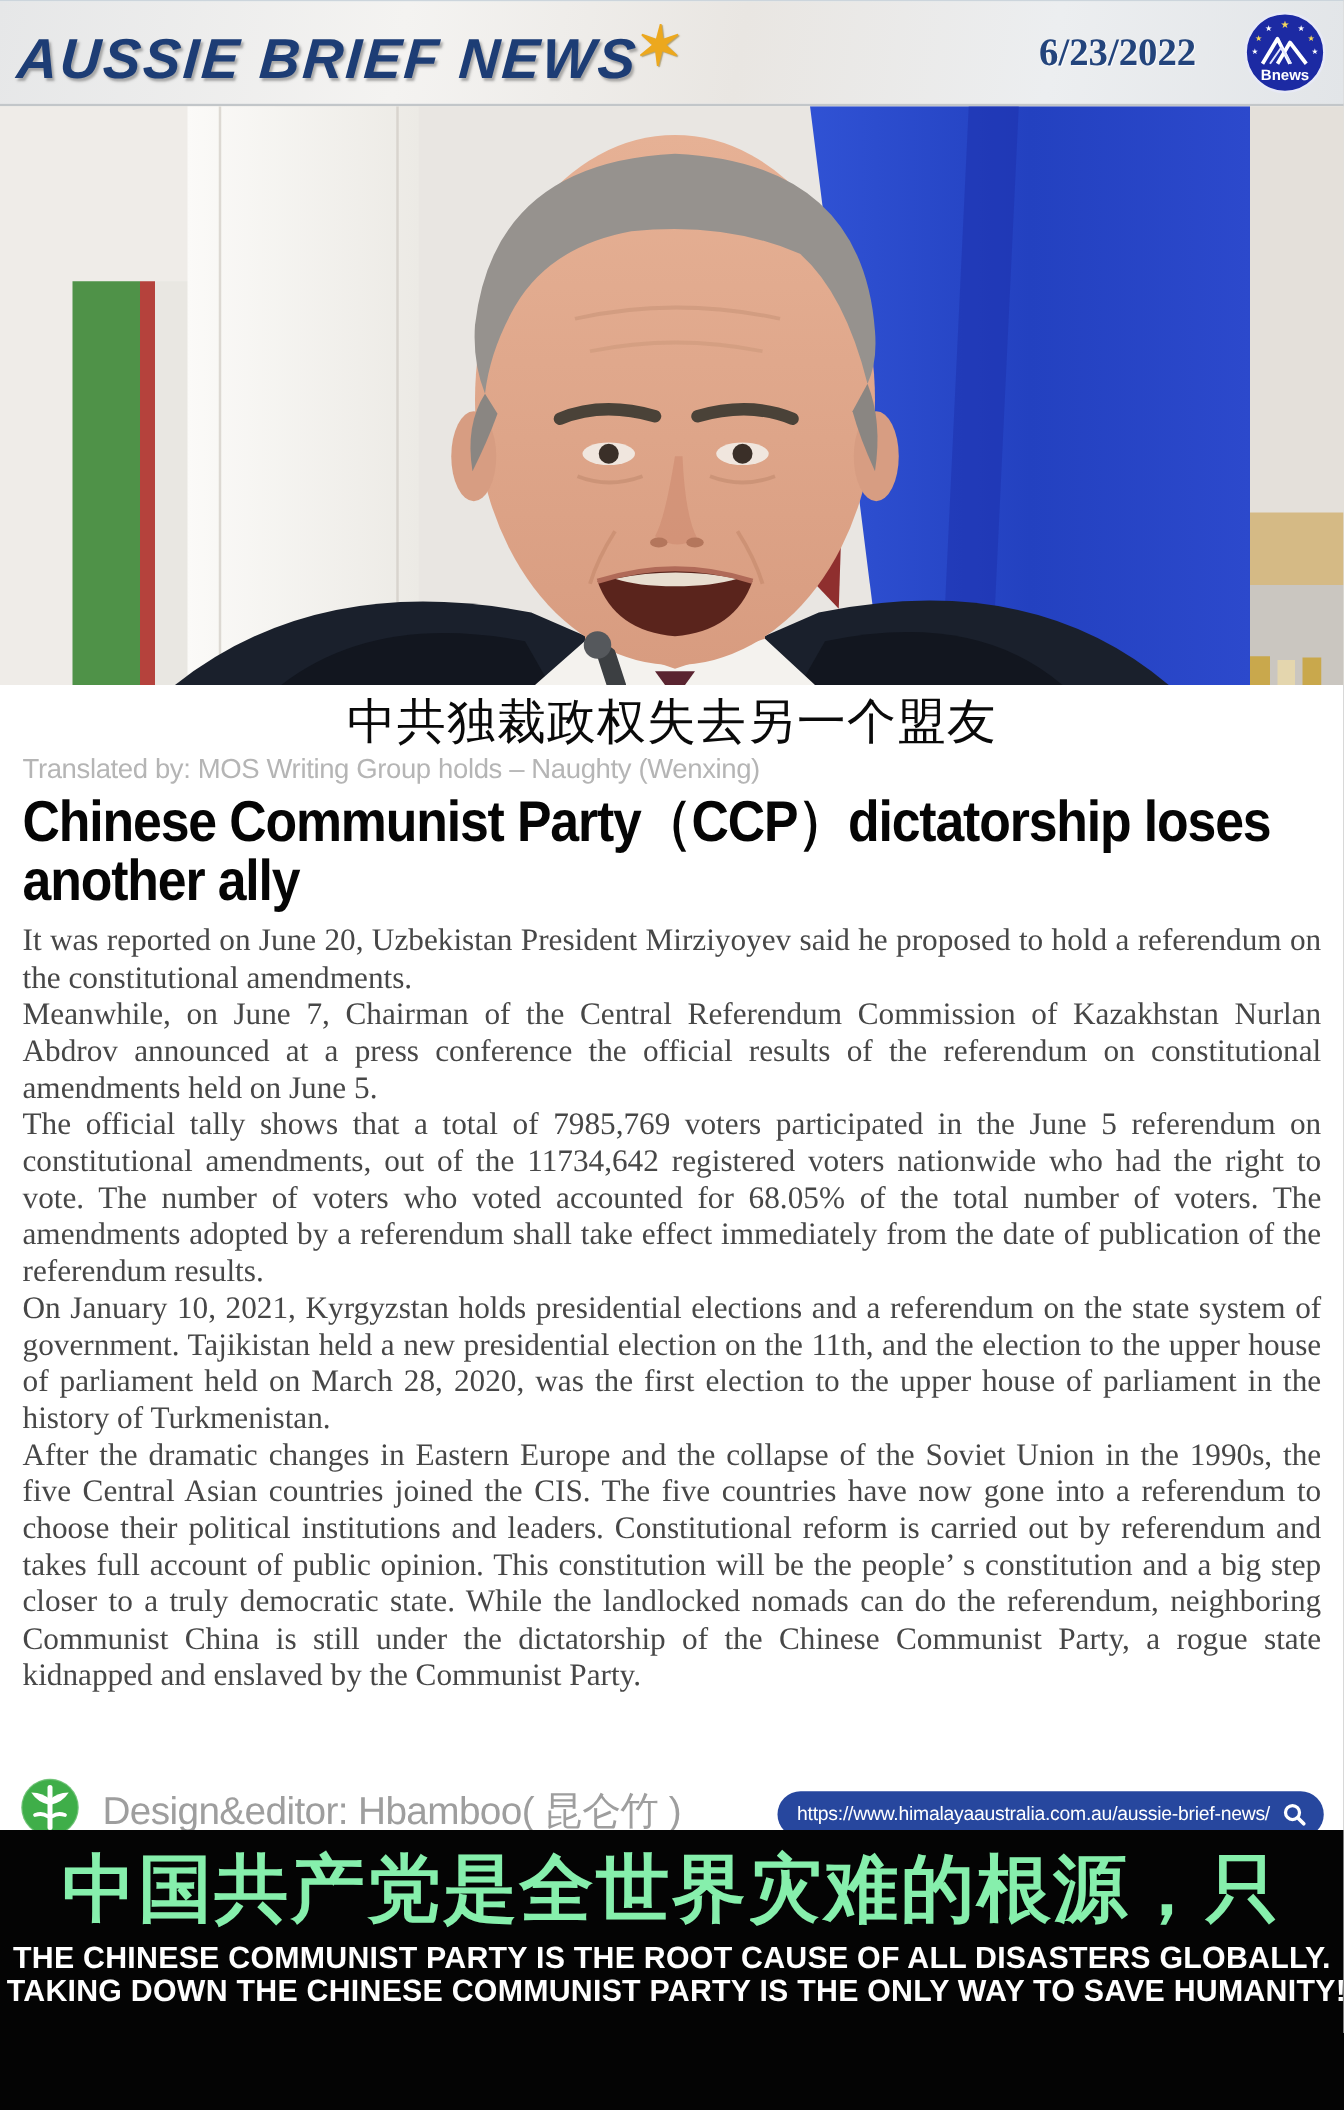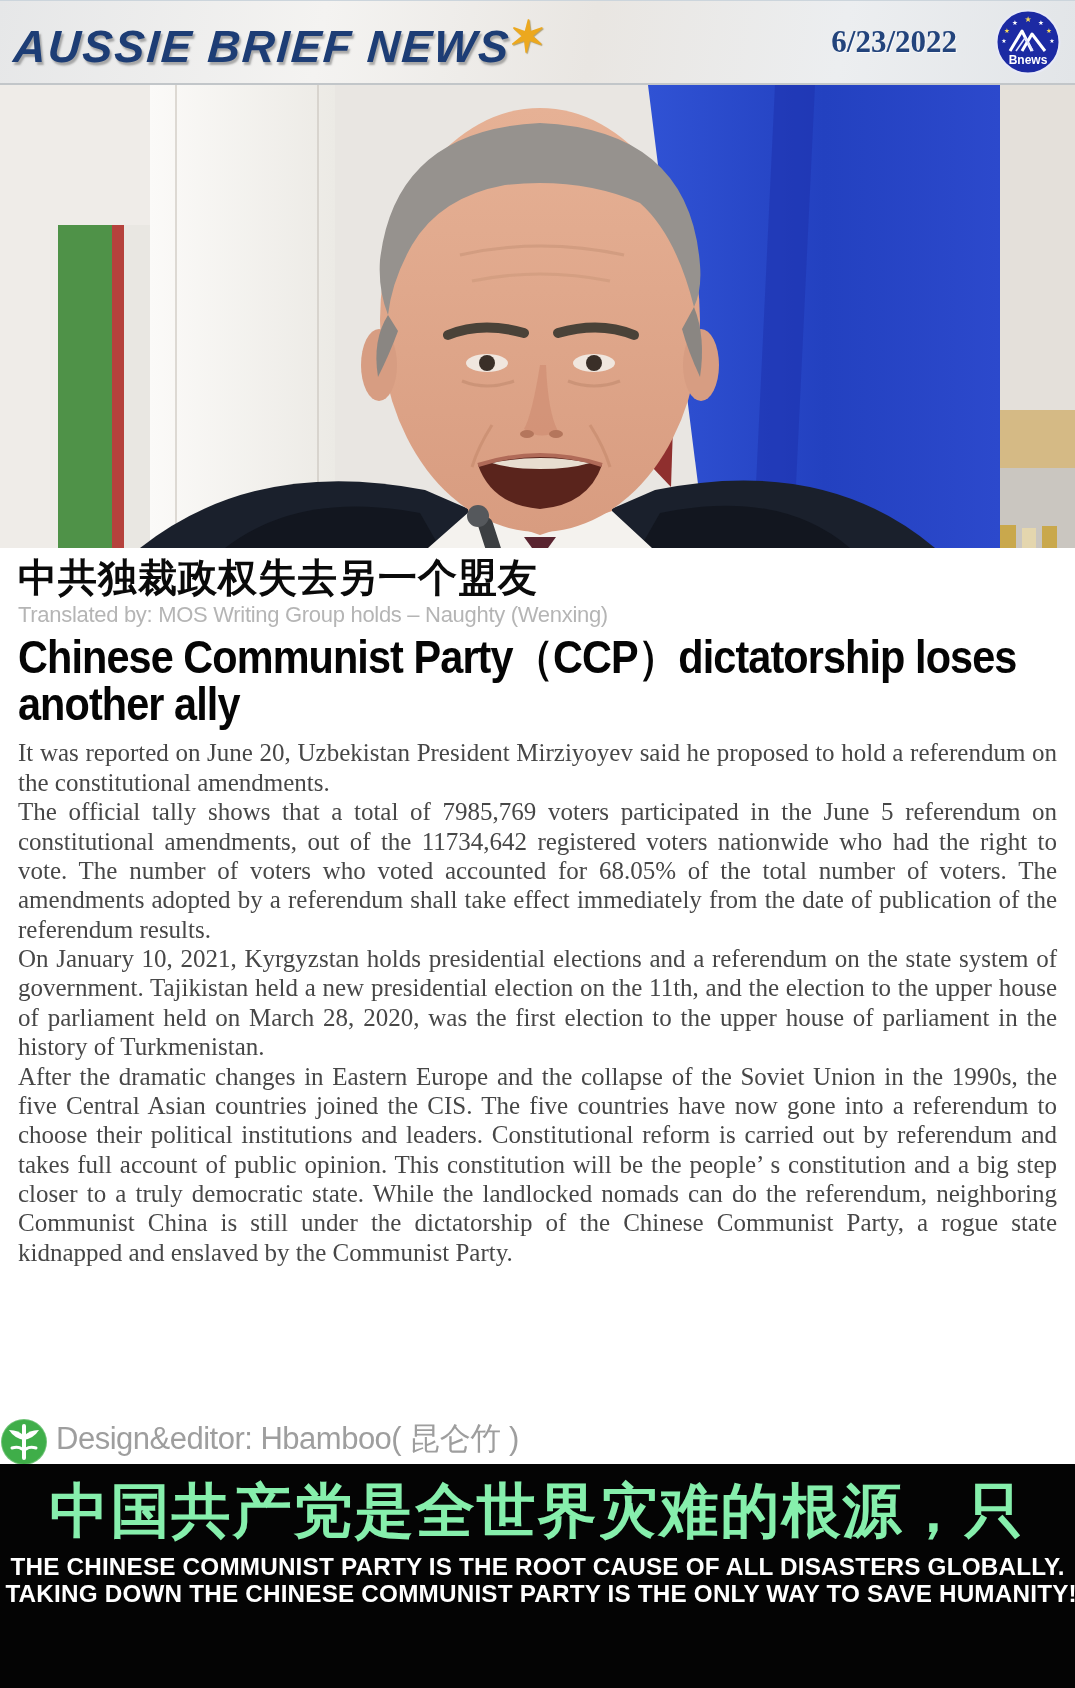--- a/index.html
+++ b/index.html
@@ -31,39 +31,39 @@
   }
   .bnews-badge{ width:66px; height:66px; flex:0 0 auto; }
 
   
   .photo{ position:relative; width:1075px; height:463px; background:#e7e4e0; }
   .photo svg{ display:block; }
 
   
   .article{ padding:8px 18px 0 18px; }
   .headline-zh{
-    font-size:39px; font-weight:700; color:#0a0a0a; letter-spacing:1px; line-height:1.12;
+    font-size:39px; font-weight:400; color:#0a0a0a; letter-spacing:1px; line-height:1.12;text-align:center;
   }
   .translated{
     font-size:22px; color:#b5b5b5; letter-spacing:-0.3px; margin-top:2px; white-space:nowrap;
   }
   .headline-en{
     margin-top:6px; font-weight:bold; color:#050505; font-size:46px; line-height:1.03;
     letter-spacing:-1px; transform:scaleX(.9); transform-origin:left top; white-space:nowrap;
   }
   .body-text{
     margin-top:10px; font-family:"Liberation Serif", serif; font-size:25px;
     line-height:1.175; color:#474747; text-align:justify;
   }
   .body-text p{ margin:0; }
 
   
   .credit-row{
     position:absolute; left:0; right:0; top:1418px; height:52px;
-    display:flex; align-items:flex-start; padding:0 0;
+    display:flex; align-items:flex-end; padding:0 16px;gap:10px;
   }
   .bamboo-badge{ width:48px; height:48px; flex:0 0 auto; margin-right:8px; }
   .credit-text{ font-size:31px; color:#9e9e9e; letter-spacing:-0.5px; white-space:nowrap; }
   .url-pill{
     margin-left:auto; display:flex; align-items:center; gap:10px;
     background:#27479e; border-radius:22px; padding:9px 14px 9px 16px;
     text-decoration:none; cursor:pointer;
   }
   .url-text{ color:#ffffff; font-size:15.5px; letter-spacing:-0.2px; white-space:nowrap; }
 
@@ -198,39 +198,49 @@
 
   <div class="article">
     <div class="headline-zh">中共独裁政权失去另一个盟友</div>
     <div class="translated">Translated by: MOS Writing Group holds – Naughty (Wenxing)</div>
     <div class="headline-en">
       <div>Chinese Communist Party（CCP）dictatorship loses</div>
       <div>another ally</div>
     </div>
     <div class="body-text">
       <p>It was reported on June 20, Uzbekistan President Mirziyoyev said he proposed to hold a referendum on the constitutional amendments.</p>
+      <p>Meanwhile, on June 7, Chairman of the Central Referendum Commission of Kazakhstan Nurlan Abdrov announced at a press conference the official results of the referendum on constitutional amendments held on June 5.</p>
       <p>The official tally shows that a total of 7985,769 voters participated in the June 5 referendum on constitutional amendments, out of the 11734,642 registered voters nationwide who had the right to vote. The number of voters who voted accounted for 68.05% of the total number of voters. The amendments adopted by a referendum shall take effect immediately from the date of publication of the referendum results.</p>
       <p>On January 10, 2021, Kyrgyzstan holds presidential elections and a referendum on the state system of government. Tajikistan held a new presidential election on the 11th, and the election to the upper house of parliament held on March 28, 2020, was the first election to the upper house of parliament in the history of Turkmenistan.</p>
       <p>After the dramatic changes in Eastern Europe and the collapse of the Soviet Union in the 1990s, the five Central Asian countries joined the CIS. The five countries have now gone into a referendum to choose their political institutions and leaders. Constitutional reform is carried out by referendum and takes full account of public opinion. This constitution will be the people’ s constitution and a big step closer to a truly democratic state. While the landlocked nomads can do the referendum, neighboring Communist China is still under the dictatorship of the Chinese Communist Party, a rogue state kidnapped and enslaved by the Communist Party.</p>
     </div>
   </div>
 
   <div class="credit-row">
     <div class="bamboo-badge">
       <svg width="48" height="48" viewBox="0 0 48 48">
         <circle cx="24" cy="24" r="23" fill="#3fae49"></circle>
         <circle cx="24" cy="24" r="23" fill="none" stroke="#ffffff" stroke-width="2" opacity=".25"></circle>
         <path d="M24 8 L24 40" stroke="#ffffff" stroke-width="4" stroke-linecap="round"></path>
         <path d="M24 22 Q 14 20 9 12 Q 19 12 24 18 Z" fill="#ffffff"></path>
         <path d="M24 22 Q 34 20 39 12 Q 29 12 24 18 Z" fill="#ffffff"></path>
         <path d="M12 30 Q 18 28 22 31" stroke="#ffffff" stroke-width="3" fill="none" stroke-linecap="round"></path>
         <path d="M36 30 Q 30 28 26 31" stroke="#ffffff" stroke-width="3" fill="none" stroke-linecap="round"></path>
       </svg>
     </div>
     <div class="credit-text">Design&amp;editor: Hbamboo( 昆仑竹 )</div>
+    <a class="url-pill">
+      <span class="url-text">https://www.himalayaaustralia.com.au/aussie-brief-news/</span>
+      <span style="display:flex;">
+        <svg width="19" height="19" viewBox="0 0 19 19">
+          <circle cx="8" cy="8" r="5.6" fill="none" stroke="#ffffff" stroke-width="2.6"></circle>
+          <line x1="12.4" y1="12.4" x2="17" y2="17" stroke="#ffffff" stroke-width="3" stroke-linecap="round"></line>
+        </svg>
+      </span>
+    </a>
   </div>
 
   <div class="banner">
     <div class="banner-zh first">中国共产党是全世界灾难的根源，只</div>
     <div class="banner-en first">THE CHINESE COMMUNIST PARTY IS THE ROOT CAUSE OF ALL DISASTERS GLOBALLY.</div>
     <div class="banner-en">TAKING DOWN THE CHINESE COMMUNIST PARTY IS THE ONLY WAY TO SAVE HUMANITY!</div>
   </div>
 
 </div>
 

